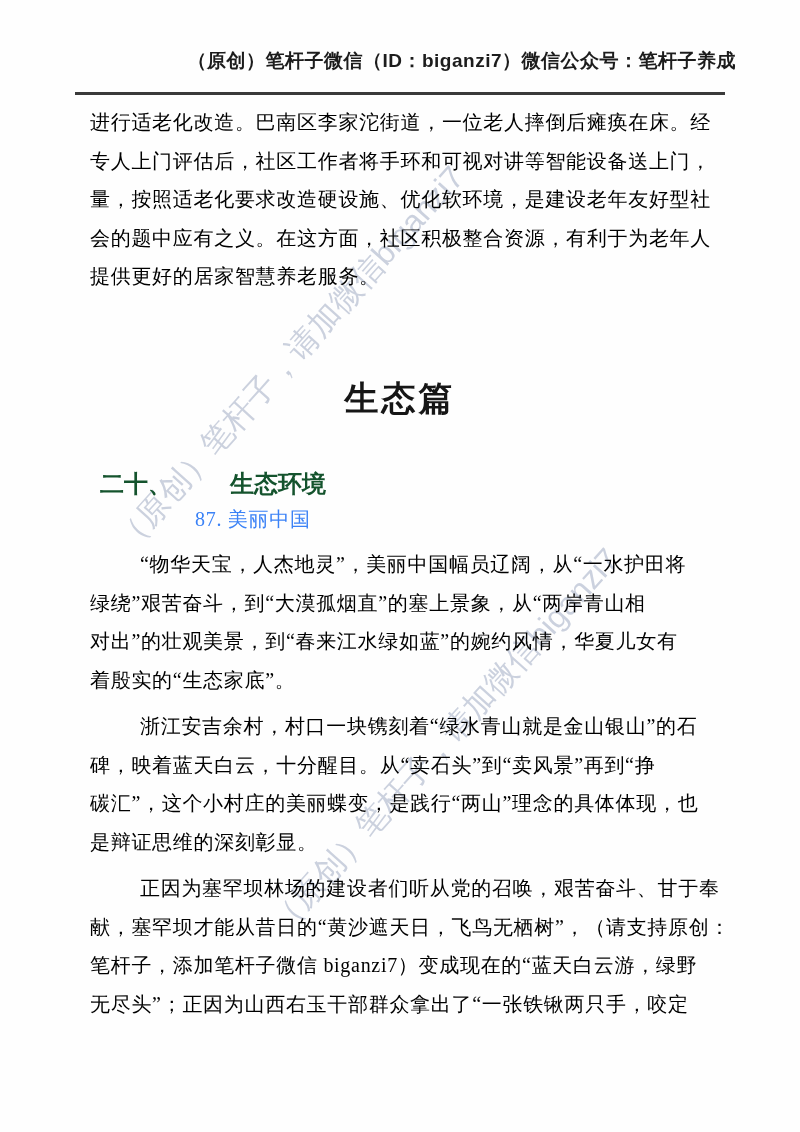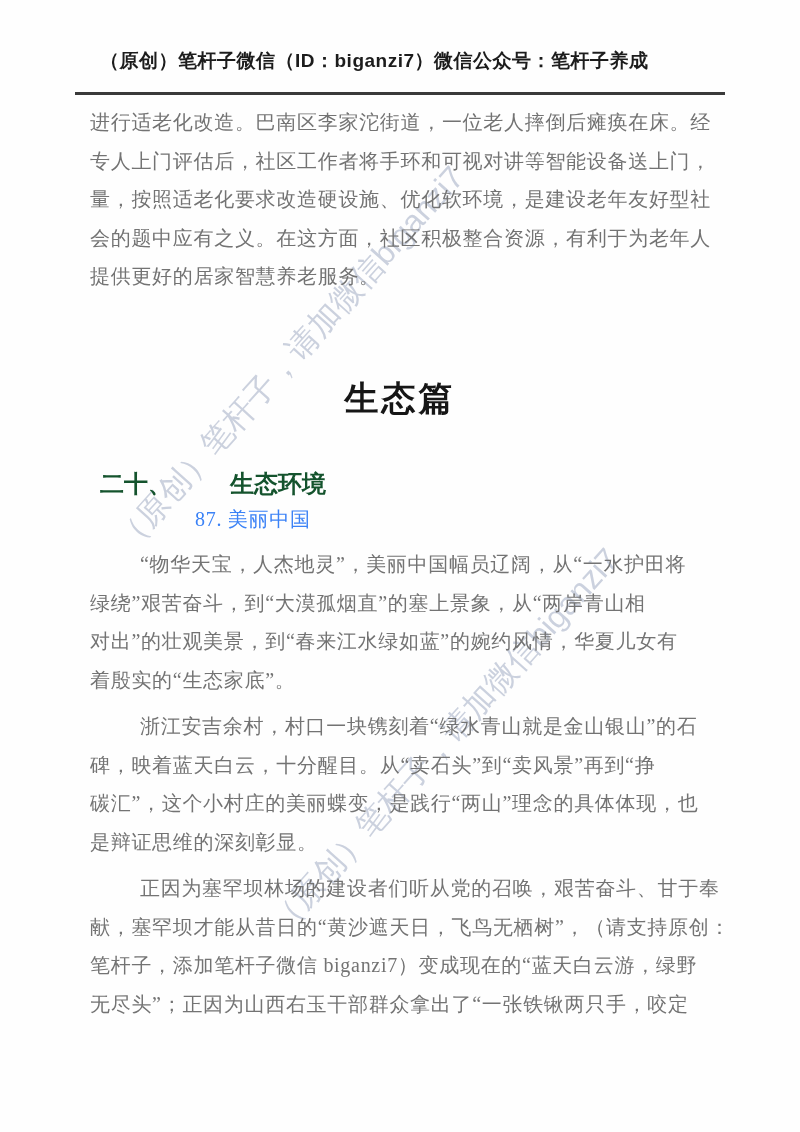--- a/index.html
+++ b/index.html
@@ -16,21 +16,21 @@
     font-family: "Liberation Serif", "DejaVu Serif", serif;
     color: #1e1e1e;
   }
   
   .header {
     position: absolute;
     top: 48px;
     left: 76px;
     right: 64px;
     display: flex;
-    justify-content: flex-start;
+    justify-content: flex-end;
     align-items: baseline;
     font-family: "Liberation Sans", "DejaVu Sans", sans-serif;
     font-weight: bold;
     font-size: 19px;
     color: #1c1c1c;
     letter-spacing: 0.5px;
   }
   .header .left { padding-left: 24px; }
   .header-rule {
     position: absolute;
@@ -59,21 +59,21 @@
   .wm-a { left: 10px;  top: 336px; transform: rotate(-48deg); }
   .wm-b { left: 165px; top: 718px; transform: rotate(-48deg); }
   
   .para {
     position: absolute;
     left: 90px;
     right: 88px;
     font-size: 20px;
     line-height: 38.5px;
     letter-spacing: 0.7px;
-    color: #737373;
+    color: #000000;
     z-index: 2;
   }
   .para .line { white-space: nowrap; }
   .para.indent-first .line:first-child { text-indent: 50px; }
   .p1 { top: 103px; }
   .p2 { top: 545px; }
   .p3 { top: 707px; }
   .p4 { top: 869px; }
   
   .section-title {

